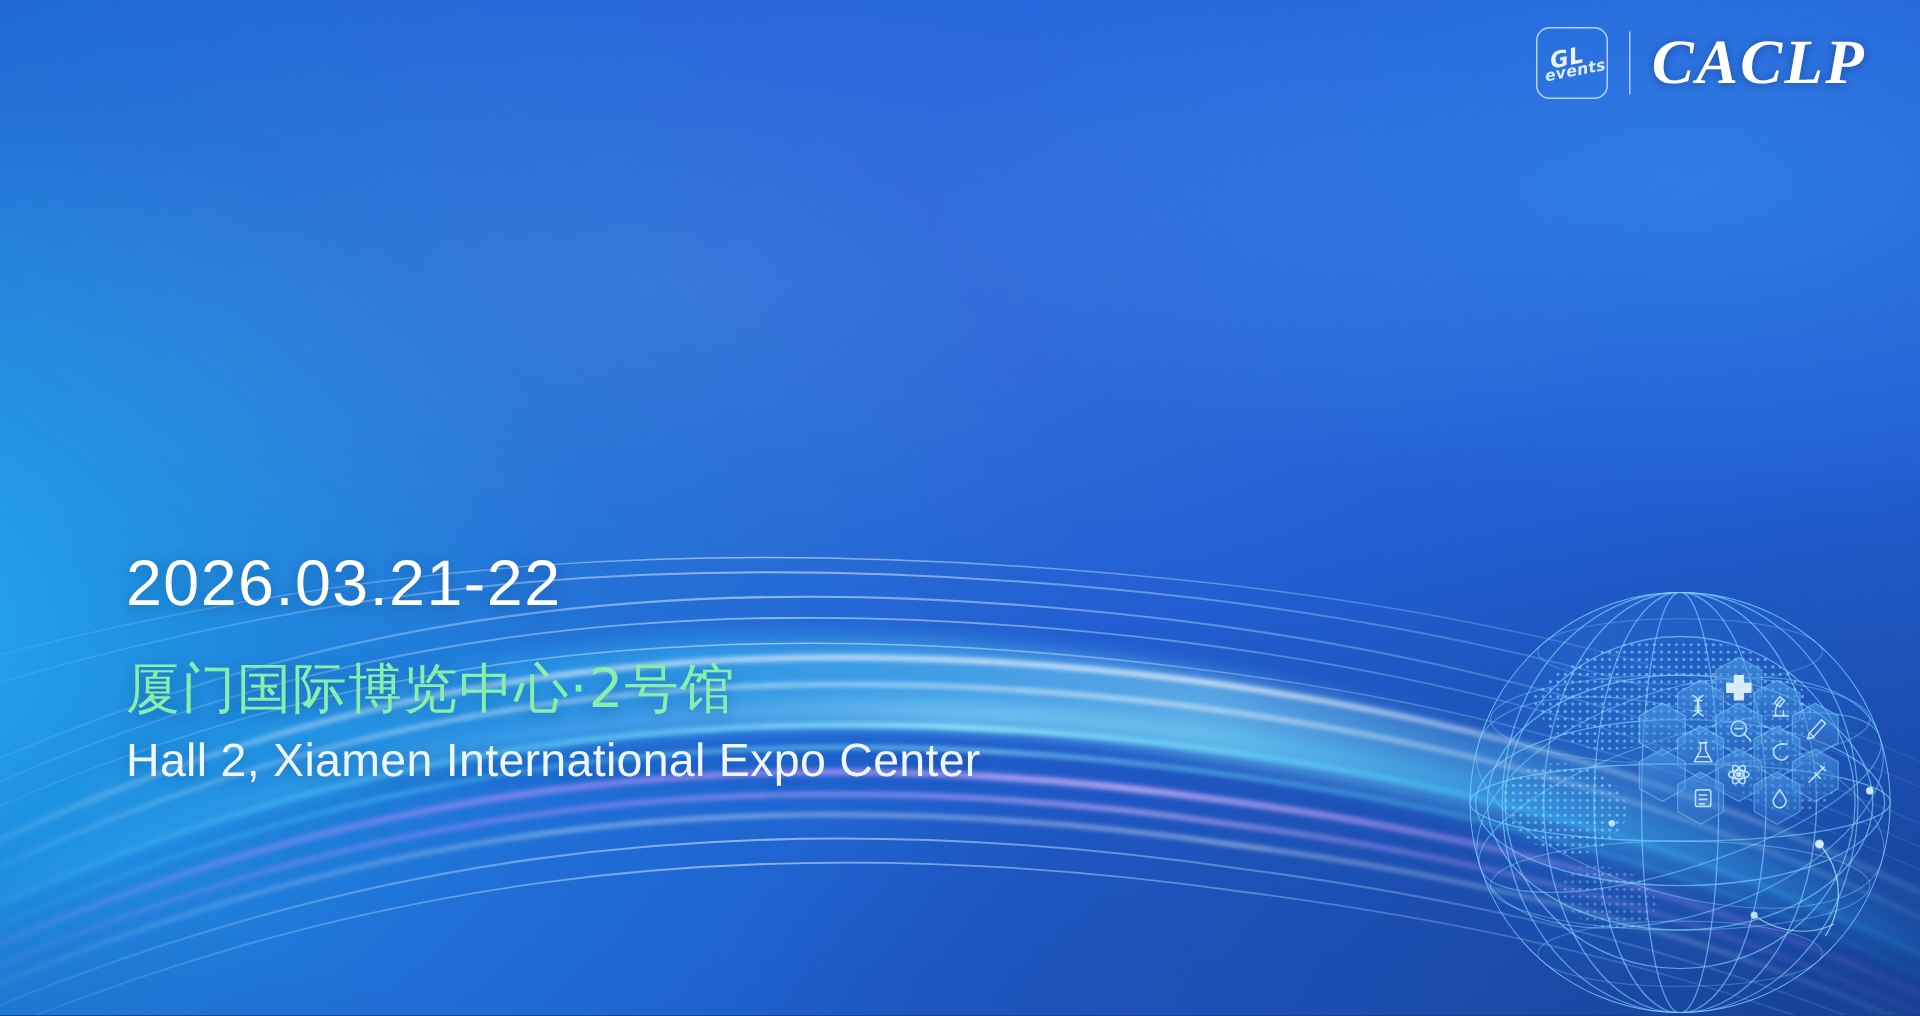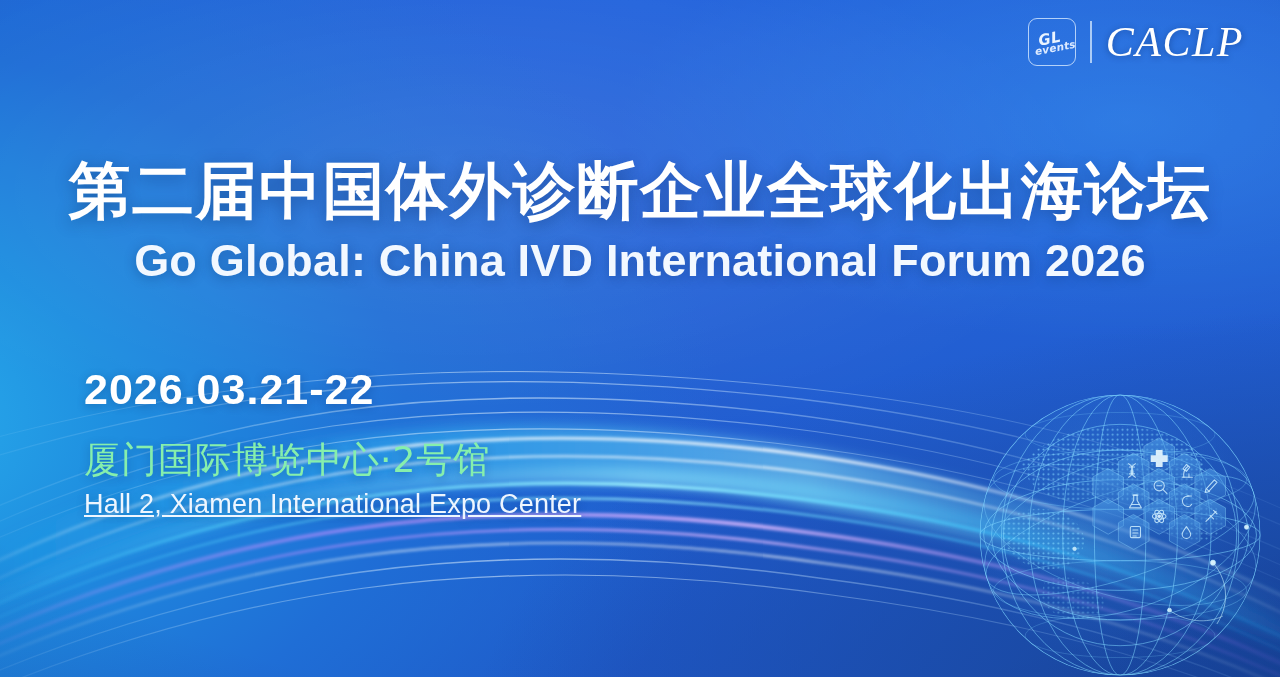--- a/index.html
+++ b/index.html
@@ -76,21 +76,21 @@
     font-size:10.5px;letter-spacing:.2px;
     color:#dceaff;
     transform:rotate(-11deg) translate(3px,-1px);
   }
   .logo-divider{
     width:1.6px;height:42px;
     background:rgba(220,238,255,.72);
   }
   .caclp{
     font-family:"Liberation Serif","DejaVu Serif",serif;
-    font-style:italic;font-weight:400;
+    font-style:italic;font-weight:700;
     font-size:42px;letter-spacing:1.5px;
     color:#ffffff;
     text-shadow:0 1px 6px rgba(10,40,100,.45);
     white-space:nowrap;
   }
 
   
   .titles{
     position:absolute;top:158px;left:0;width:1280px;
     text-align:center;z-index:5;
@@ -114,44 +114,43 @@
     text-shadow:0 2px 12px rgba(8,38,96,.35);
     white-space:nowrap;
   }
 
   
   .info{
     position:absolute;left:84px;top:368px;z-index:5;
   }
   .info-date{
     font-family:"Liberation Sans","DejaVu Sans",sans-serif;
-    font-weight:700;
+    font-weight:400;
     font-size:43px;line-height:1;
     letter-spacing:1px;
     color:#ffffff;
     text-shadow:0 2px 10px rgba(8,38,96,.32);
   }
   .info-venue-cn{
     margin-top:28px;
     font-family:"DejaVu Sans","Liberation Sans",sans-serif;
     font-weight:400;
     font-size:36px;line-height:1.14;
     letter-spacing:1px;
     color:#86efac;
     text-shadow:0 2px 10px rgba(8,38,96,.32);
   }
   .info-venue-en{
     margin-top:8px;
     font-family:"Liberation Sans","DejaVu Sans",sans-serif;
     font-weight:400;
-    font-size:27px;line-height:1.2;
+    font-size:31px;line-height:1.2;
     letter-spacing:.2px;
     color:#eef6ff;
     text-shadow:0 2px 10px rgba(8,38,96,.30);
-    text-decoration:underline;
   }
 </style>
 </head>
 <body>
 
 <div class="banner">
 
   <div class="bg-base"></div>
   <div class="bg-sheen"></div>
 
@@ -380,24 +379,20 @@
 
   <div class="logo-row">
     <div class="gl-mark">
       <span class="gl-gl">GL</span>
       <span class="gl-ev">events</span>
     </div>
     <div class="logo-divider"></div>
     <div class="caclp">CACLP</div>
   </div>
 
-  <div class="titles">
-    <div class="title-cn">第二届中国体外诊断企业全球化出海论坛</div>
-    <div class="title-en">Go Global: China IVD International Forum 2026</div>
-  </div>
 
   <div class="info">
     <div class="info-date">2026.03.21-22</div>
     <div class="info-venue-cn">厦门国际博览中心·2号馆</div>
     <div class="info-venue-en">Hall 2, Xiamen International Expo Center</div>
   </div>
 
 </div>
 
 </body></html>

